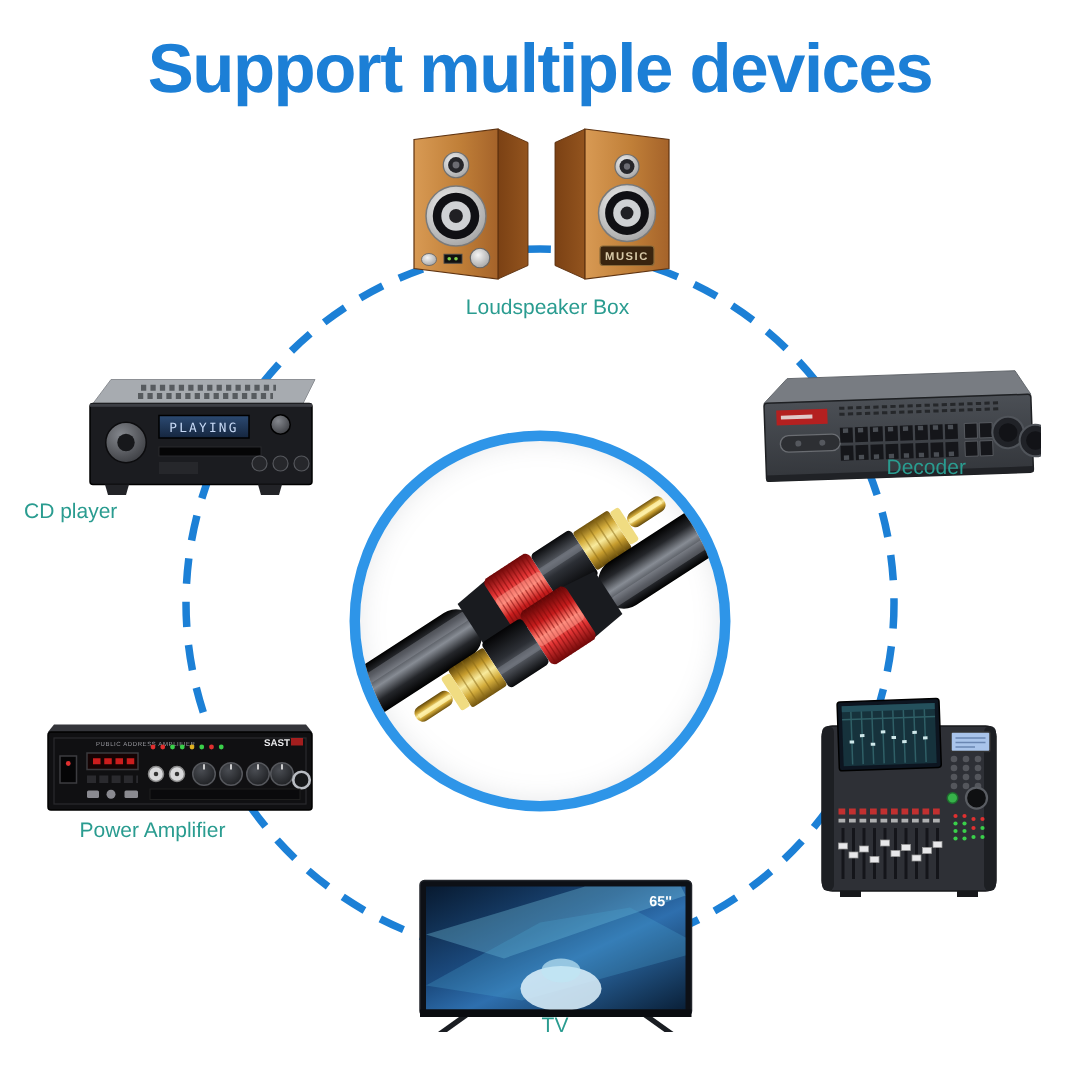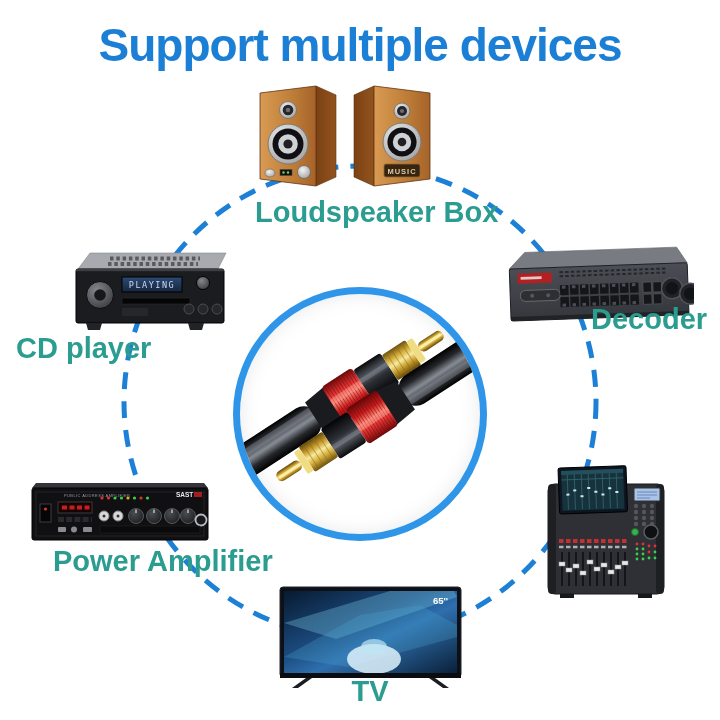--- a/index.html
+++ b/index.html
@@ -2,39 +2,39 @@
 <html><head>
 <meta charset="utf-8">
 <style>
   html,body{margin:0;padding:0;background:#fff;}
   .stage{position:relative;width:720px;height:720px;background:#ffffff;overflow:hidden;
          font-family:"Liberation Sans",sans-serif;}
   .title{position:absolute;top:18px;left:0;width:720px;margin:0;text-align:center;
          font-size:46px;font-weight:bold;color:#1c7fd6;letter-spacing:-1px;}
   .overlay{position:absolute;left:0;top:0;width:720px;height:720px;pointer-events:none;}
   .device{position:absolute;}
-  .dev-label{position:absolute;font-size:29px;font-weight:bold;color:#2a9c90;white-space:nowrap;}
+  .dev-label{position:absolute;font-size:14px;font-weight:normal;color:#2a9c90;white-space:nowrap;}
   .lbl-center{text-align:center;}
   .medallion{position:absolute;left:233px;top:287px;width:240px;height:240px;background:#fff;
              border:7px solid #2e95e8;border-radius:50%;overflow:hidden;
              box-shadow:inset 0 0 18px rgba(120,130,140,.18);}
   .medallion svg{display:block;}
 </style>
 </head>
 <body>
 
 <div class="stage">
 
   <h1 class="title">Support multiple devices</h1>
 
   <svg class="overlay" viewBox="0 0 720 720">
     <circle cx="360" cy="402" r="236" fill="none" stroke="#1c80d6" stroke-width="5" stroke-dasharray="17 12"></circle>
   </svg>
 
-  <div class="device" style="left:250px;top:80px;">
+  <div class="device" style="left:266px;top:80px;">
     <svg width="190" height="112" viewBox="0 0 190 112">
       <defs>
         <linearGradient id="wg" x1="0" y1="0" x2="1" y2="0">
           <stop offset="0" stop-color="#d89a54"></stop>
             <stop offset=".55" stop-color="#c07f38"></stop>
             <stop offset="1" stop-color="#a5632a"></stop>
         </linearGradient>
         <linearGradient id="sg" x1="0" y1="0" x2="1" y2="0">
           <stop offset="0" stop-color="#7b4114"></stop>
             <stop offset="1" stop-color="#93541e"></stop>
@@ -70,21 +70,21 @@
         <circle cx="152" cy="62" r="14.6" fill="#101014"></circle>
         <circle cx="152" cy="62" r="9.2" fill="#cfd1d4"></circle>
         <circle cx="152" cy="62" r="4.3" fill="#202024"></circle>
         <rect x="134" y="84" width="36" height="13" rx="2" fill="#39240f" stroke="#8a6a3a" stroke-width=".8"></rect>
         <text x="152" y="93.5" text-anchor="middle" font-size="7.5" font-weight="bold" letter-spacing="1" fill="#d8c9a8" font-family="Liberation Sans,sans-serif">MUSIC</text>
       </g>
     </svg>
   </div>
   <div class="dev-label lbl-center" style="left:255px;top:196px;width:220px;">Loudspeaker Box</div>
 
-  <div class="device" style="left:68px;top:250px;">
+  <div class="device" style="left:52px;top:250px;">
     <svg width="165" height="85" viewBox="0 0 165 85">
       <defs>
         <radialGradient id="knb" cx=".38" cy=".32" r="1">
           <stop offset="0" stop-color="#84878d"></stop>
             <stop offset="1" stop-color="#222327"></stop>
         </radialGradient>
         <linearGradient id="dsp" x1="0" y1="0" x2="0" y2="1">
           <stop offset="0" stop-color="#2c4a72"></stop>
             <stop offset="1" stop-color="#15263f"></stop>
         </linearGradient>

